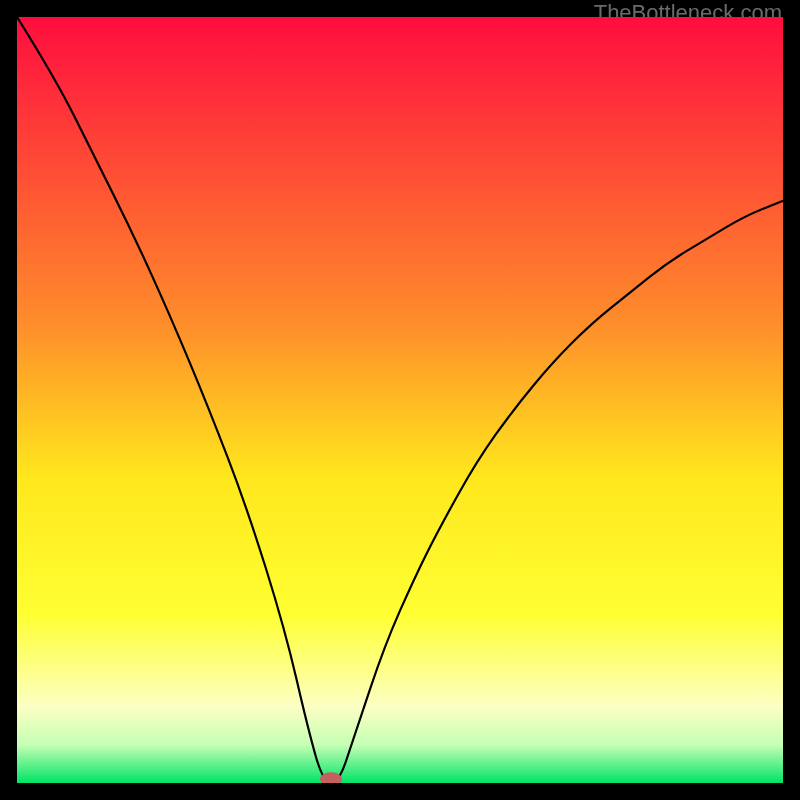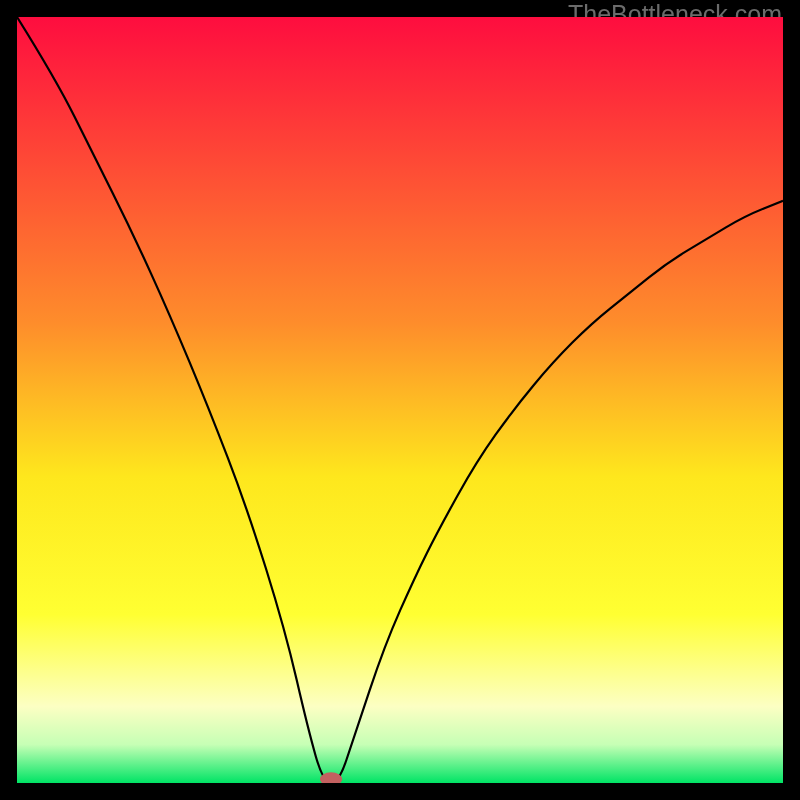--- a/index.html
+++ b/index.html
@@ -22,21 +22,21 @@
     left: 17px;
     top: 17px;
     width: 766px;
     height: 766px;
   }
   .watermark {
     position: absolute;
     top: 0px;
     right: 18px;
     color: #6b6b6b;
-    font-size: 25px;
+    font-size: 22px;
     font-weight: 500;
     font-family: Arial, sans-serif;
     letter-spacing: 0px;
   }
   svg { display: block; }
 </style>
 </head>
 <body>
 
 <div class="frame">

